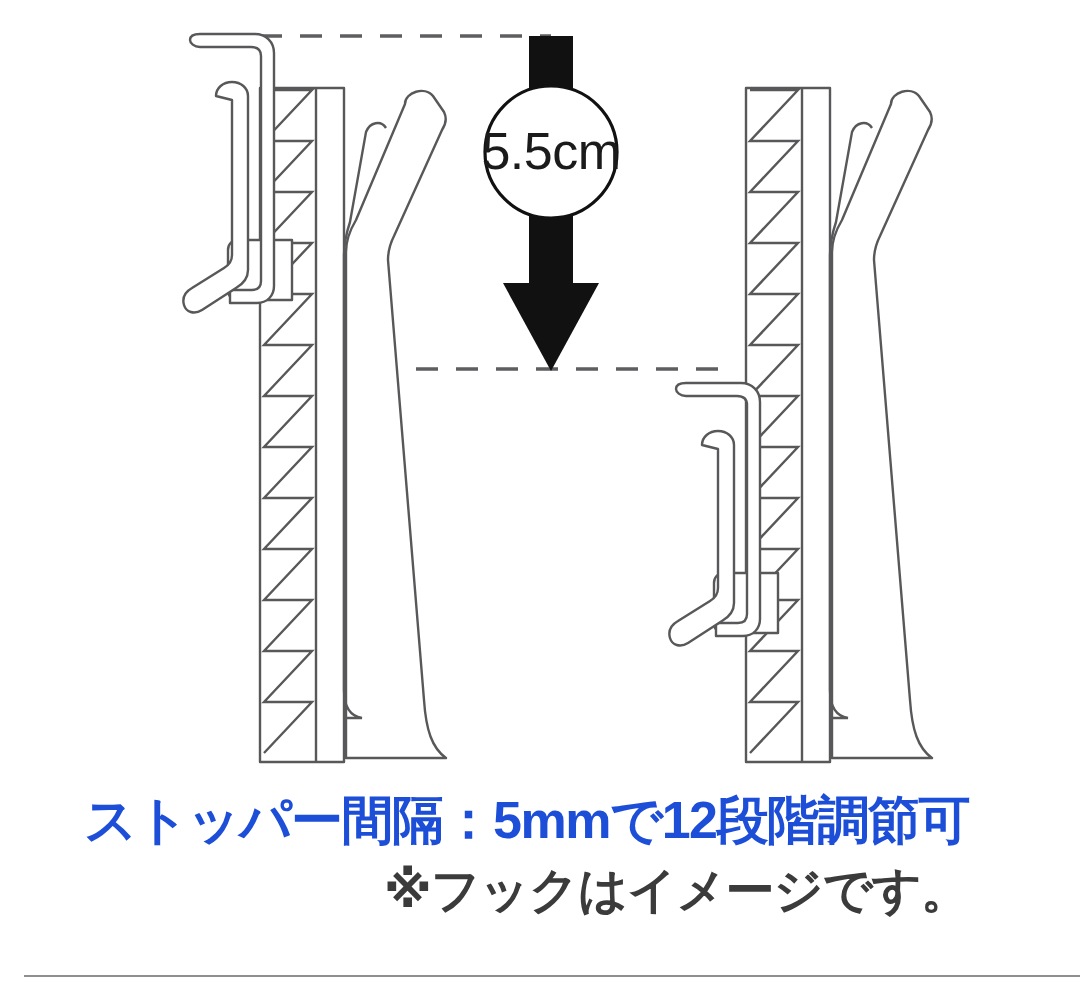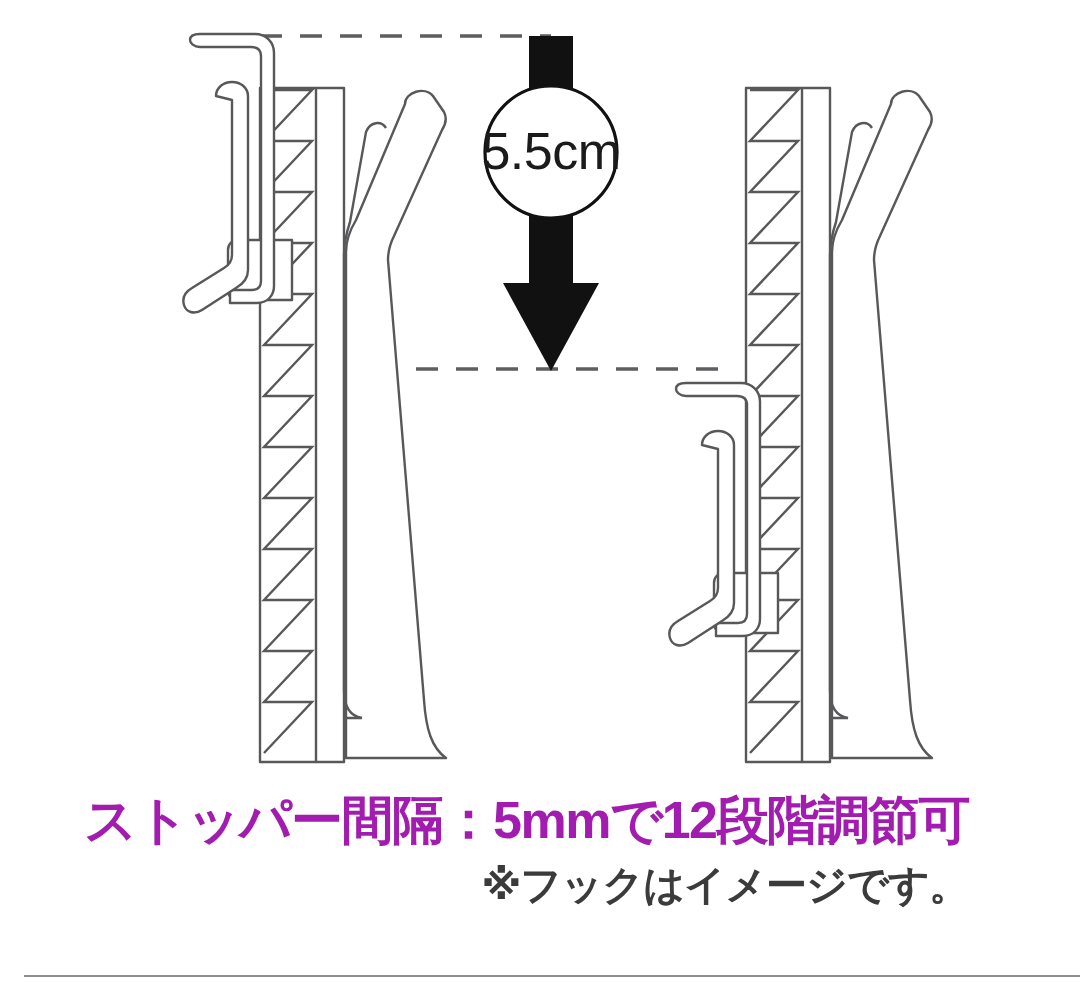--- a/index.html
+++ b/index.html
@@ -74,31 +74,31 @@
     height: 982px;
     pointer-events: none;
   }
   .cap-line1 {
     position: absolute;
     left: 0; top: 786px;
     width: 945px;
     text-align: right;
     font-size: 52px;
     font-weight: 600;
-    color: #a21caf;
+    color: #1d4ed8;
     letter-spacing: -1.5px;
     white-space: nowrap;
     font-family: "Liberation Sans", "DejaVu Sans", sans-serif;
   }
   .cap-line2 {
     position: absolute;
     left: 0; top: 858px;
     width: 945px;
     text-align: right;
-    font-size: 41px;
+    font-size: 49px;
     font-weight: 600;
     color: #3b3b3b;
     letter-spacing: -1px;
     white-space: nowrap;
     font-family: "Liberation Sans", "DejaVu Sans", sans-serif;
   }
   .bottom-rule {
     position: absolute;
     left: 0;
     top: 975px;

